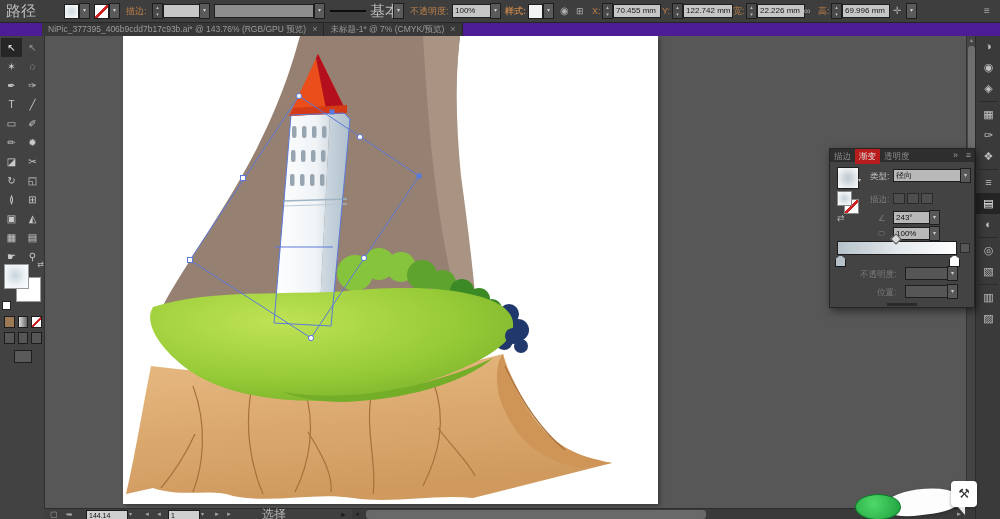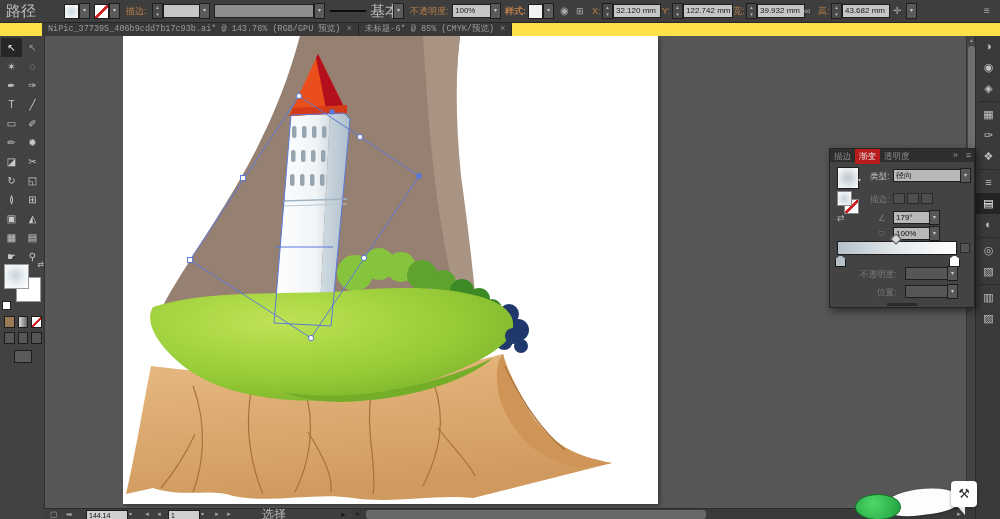--- a/index.html
+++ b/index.html
@@ -14,21 +14,21 @@
   .cb-field{background:#c6c6c6;color:#1a1a1a;font-size:8px;height:12px;line-height:12px;
             border:1px solid #1e1e1e;top:4px;padding:0 2px;overflow:hidden;white-space:nowrap;}
   .caret-btn{background:#5a5a5a;color:#c9c9c9;font-size:6px;height:14px;width:9px;line-height:13px;
              text-align:center;border:1px solid #1e1e1e;top:3px;}
   .stepper{width:9px;height:14px;top:3px;border:1px solid #1e1e1e;background:#4a4a4a;
            color:#bbb;font-size:5px;line-height:7px;text-align:center;}
   .mini-swatch{width:13px;height:13px;top:4px;border:1px solid #1d1d1d;background:#f2f2f2;}
   .slash{background:linear-gradient(135deg,transparent 44%,#cf2222 44%,#cf2222 58%,transparent 58%),#fff;}
   .cb-icon{color:#ababab;font-size:10px;line-height:22px;}
   
-  #tab-bar{left:0;top:22px;width:1000px;height:14px;background:#fde047;z-index:29;font-family:Liberation Mono, monospace;}
+  #tab-bar{left:0;top:22px;width:1000px;height:14px;background:#4c1d95;z-index:29;}
   .doc-tab{height:14px;float:left;font-size:8.5px;line-height:14px;padding:0 6px;color:#9a9a9a;
            background:#383838;border-right:1px solid #242424;white-space:nowrap;}
   .doc-tab.active{background:#535353;color:#dedede;}
   .tab-close{margin-left:6px;color:#8a8a8a;font-size:9px;}
   
   #tools{left:0;top:36px;width:44px;height:483px;background:#424242;border-right:1px solid #303030;z-index:20;}
   .tool-grid{position:absolute;left:1px;top:2px;width:42px;display:grid;grid-template-columns:21px 21px;}
   .tool{height:19px;text-align:center;line-height:19px;color:#c9c9c9;font-size:10px;}
   .tool.selected{background:#262626;color:#fff;}
   .big-swatches{position:absolute;left:3px;top:226px;width:40px;height:46px;}
@@ -105,43 +105,43 @@
     <span class="abs cb-olabel" style="left:410px;">不透明度:</span>
     <span class="abs cb-field" style="left:452px;width:34px;">100%</span>
     <span class="abs caret-btn" style="left:490px;">▾</span>
     <span class="abs cb-olabel" style="left:505px;font-weight:bold;">样式:</span>
     <span class="abs mini-swatch" style="left:528px;"></span>
     <span class="abs caret-btn" style="left:543px;">▾</span>
     <span class="abs cb-icon" style="left:560px;">◉</span>
     <span class="abs cb-icon" style="left:576px;font-size:9px;">⊞</span>
     <span class="abs cb-olabel" style="left:592px;">X:</span>
     <span class="abs stepper" style="left:602px;">▴<br>▾</span>
-    <span class="abs cb-field" style="left:613px;width:42px;">32.120 mm</span>
+    <span class="abs cb-field" style="left:613px;width:42px;">70.455 mm</span>
     <span class="abs cb-olabel" style="left:662px;">Y:</span>
     <span class="abs stepper" style="left:672px;">▴<br>▾</span>
     <span class="abs cb-field" style="left:683px;width:44px;">122.742 mm</span>
     <span class="abs cb-olabel" style="left:733px;">宽:</span>
     <span class="abs stepper" style="left:746px;">▴<br>▾</span>
-    <span class="abs cb-field" style="left:757px;width:42px;">39.932 mm</span>
+    <span class="abs cb-field" style="left:757px;width:42px;">22.226 mm</span>
     <span class="abs cb-icon" style="left:804px;font-size:9px;">∞</span>
     <span class="abs cb-olabel" style="left:818px;">高:</span>
     <span class="abs stepper" style="left:831px;">▴<br>▾</span>
-    <span class="abs cb-field" style="left:842px;width:42px;">43.682 mm</span>
+    <span class="abs cb-field" style="left:842px;width:42px;">69.996 mm</span>
     <span class="abs cb-icon" style="left:893px;">✛</span>
     <span class="abs caret-btn" style="left:906px;">▾</span>
     <span class="abs cb-icon" style="left:984px;">≡</span>
   </div>
 
   <div id="tab-bar" class="abs">
     <div style="float:left;width:42px;height:14px;"></div>
     <div class="doc-tab">
       <span>NiPic_377395_406b9cdd7b17c93b.ai* @ 143.76% (RGB/GPU 预览)</span><span class="tab-close">×</span>
     </div>
     <div class="doc-tab">
-      <span>未标题-6* @ 85% (CMYK/预览)</span><span class="tab-close">×</span>
+      <span>未标题-1* @ 7% (CMYK/预览)</span><span class="tab-close">×</span>
     </div>
   </div>
 
   <div id="tools" class="abs">
     <div class="tool-grid">
       <div class="tool selected">↖</div>
       <div class="tool" style="color:#9a9a9a">↖</div>
       <div class="tool">✶</div>
       <div class="tool">◌</div>
       <div class="tool">✒</div>
@@ -339,21 +339,21 @@
     <div class="abs slash" style="left:14px;top:50px;width:13px;height:13px;border:1px solid #888;z-index:1;"></div>
     <span class="abs gp-dim" style="left:40px;top:45px;">描边:</span>
     <div class="abs" style="left:63px;top:44px;display:flex;gap:2px;">
       <span class="gp-minibtn"></span>
       <span class="gp-minibtn"></span>
       <span class="gp-minibtn"></span>
     </div>
 
     <span class="abs" style="left:7px;top:64px;color:#b5b5b5;font-size:9px;">⇄</span>
     <span class="abs gp-dim" style="left:48px;top:64px;">∠</span>
-    <span class="abs gp-field" style="left:63px;top:62px;width:32px;">179°</span>
+    <span class="abs gp-field" style="left:63px;top:62px;width:32px;">243°</span>
     <span class="abs gp-caret" style="left:99px;top:61px;">▾</span>
     <span class="abs gp-dim" style="left:48px;top:79px;">⬭</span>
     <span class="abs gp-field" style="left:63px;top:78px;width:32px;">100%</span>
     <span class="abs gp-caret" style="left:99px;top:77px;">▾</span>
 
     <div id="gp-bar"></div>
     <div class="gp-mid" style="left:62px;"></div>
     <div class="gp-stop" style="left:5px;background:#b6c2ca;"></div>
     <div class="gp-stop" style="left:119px;background:#ffffff;"></div>
     <span class="abs" style="left:130px;top:94px;width:8px;height:8px;border:1px solid #2a2a2a;background:#555;"></span>

